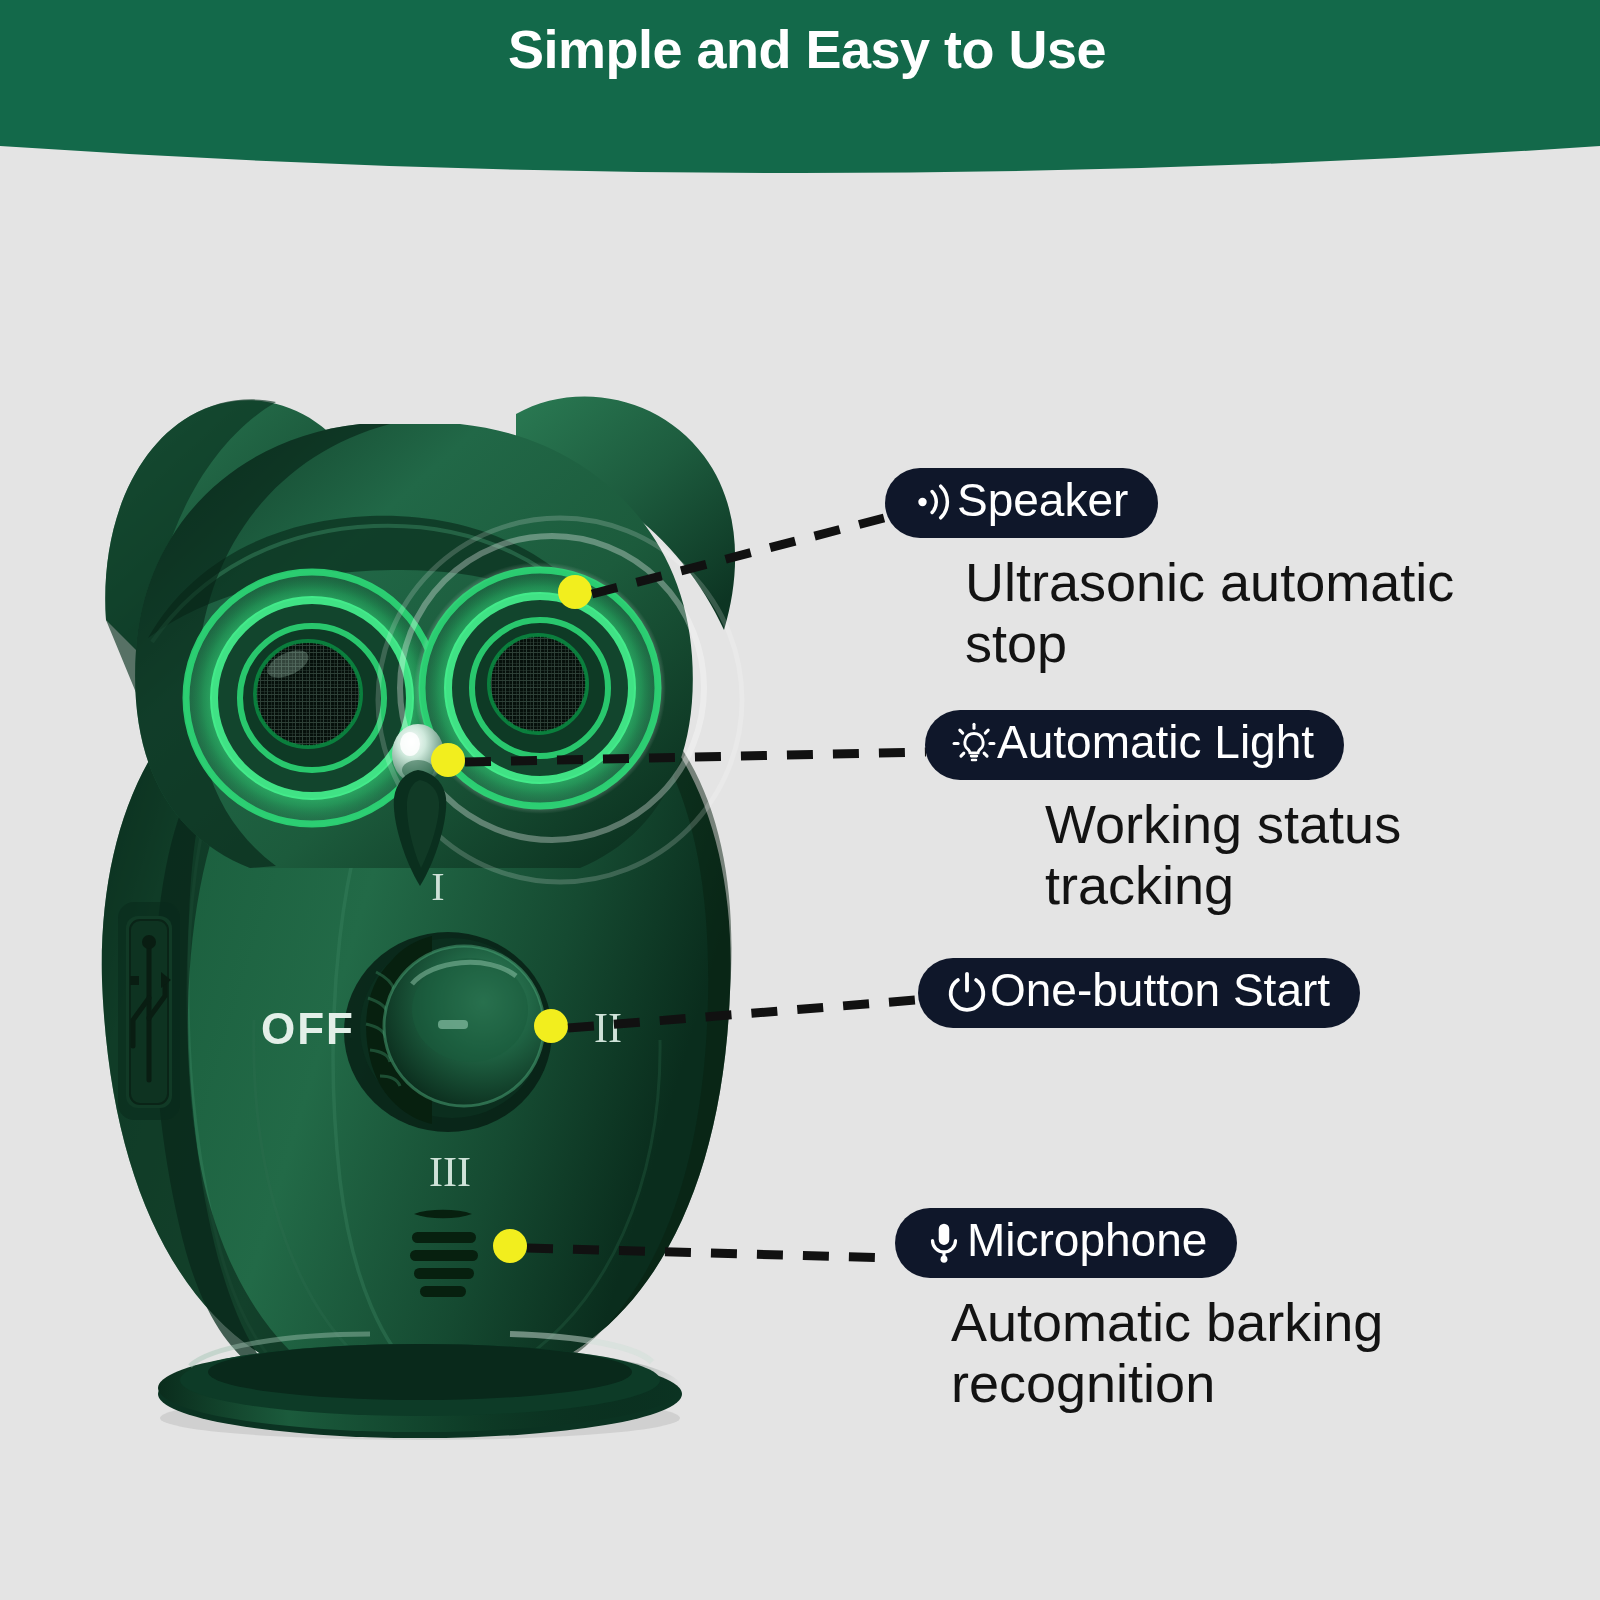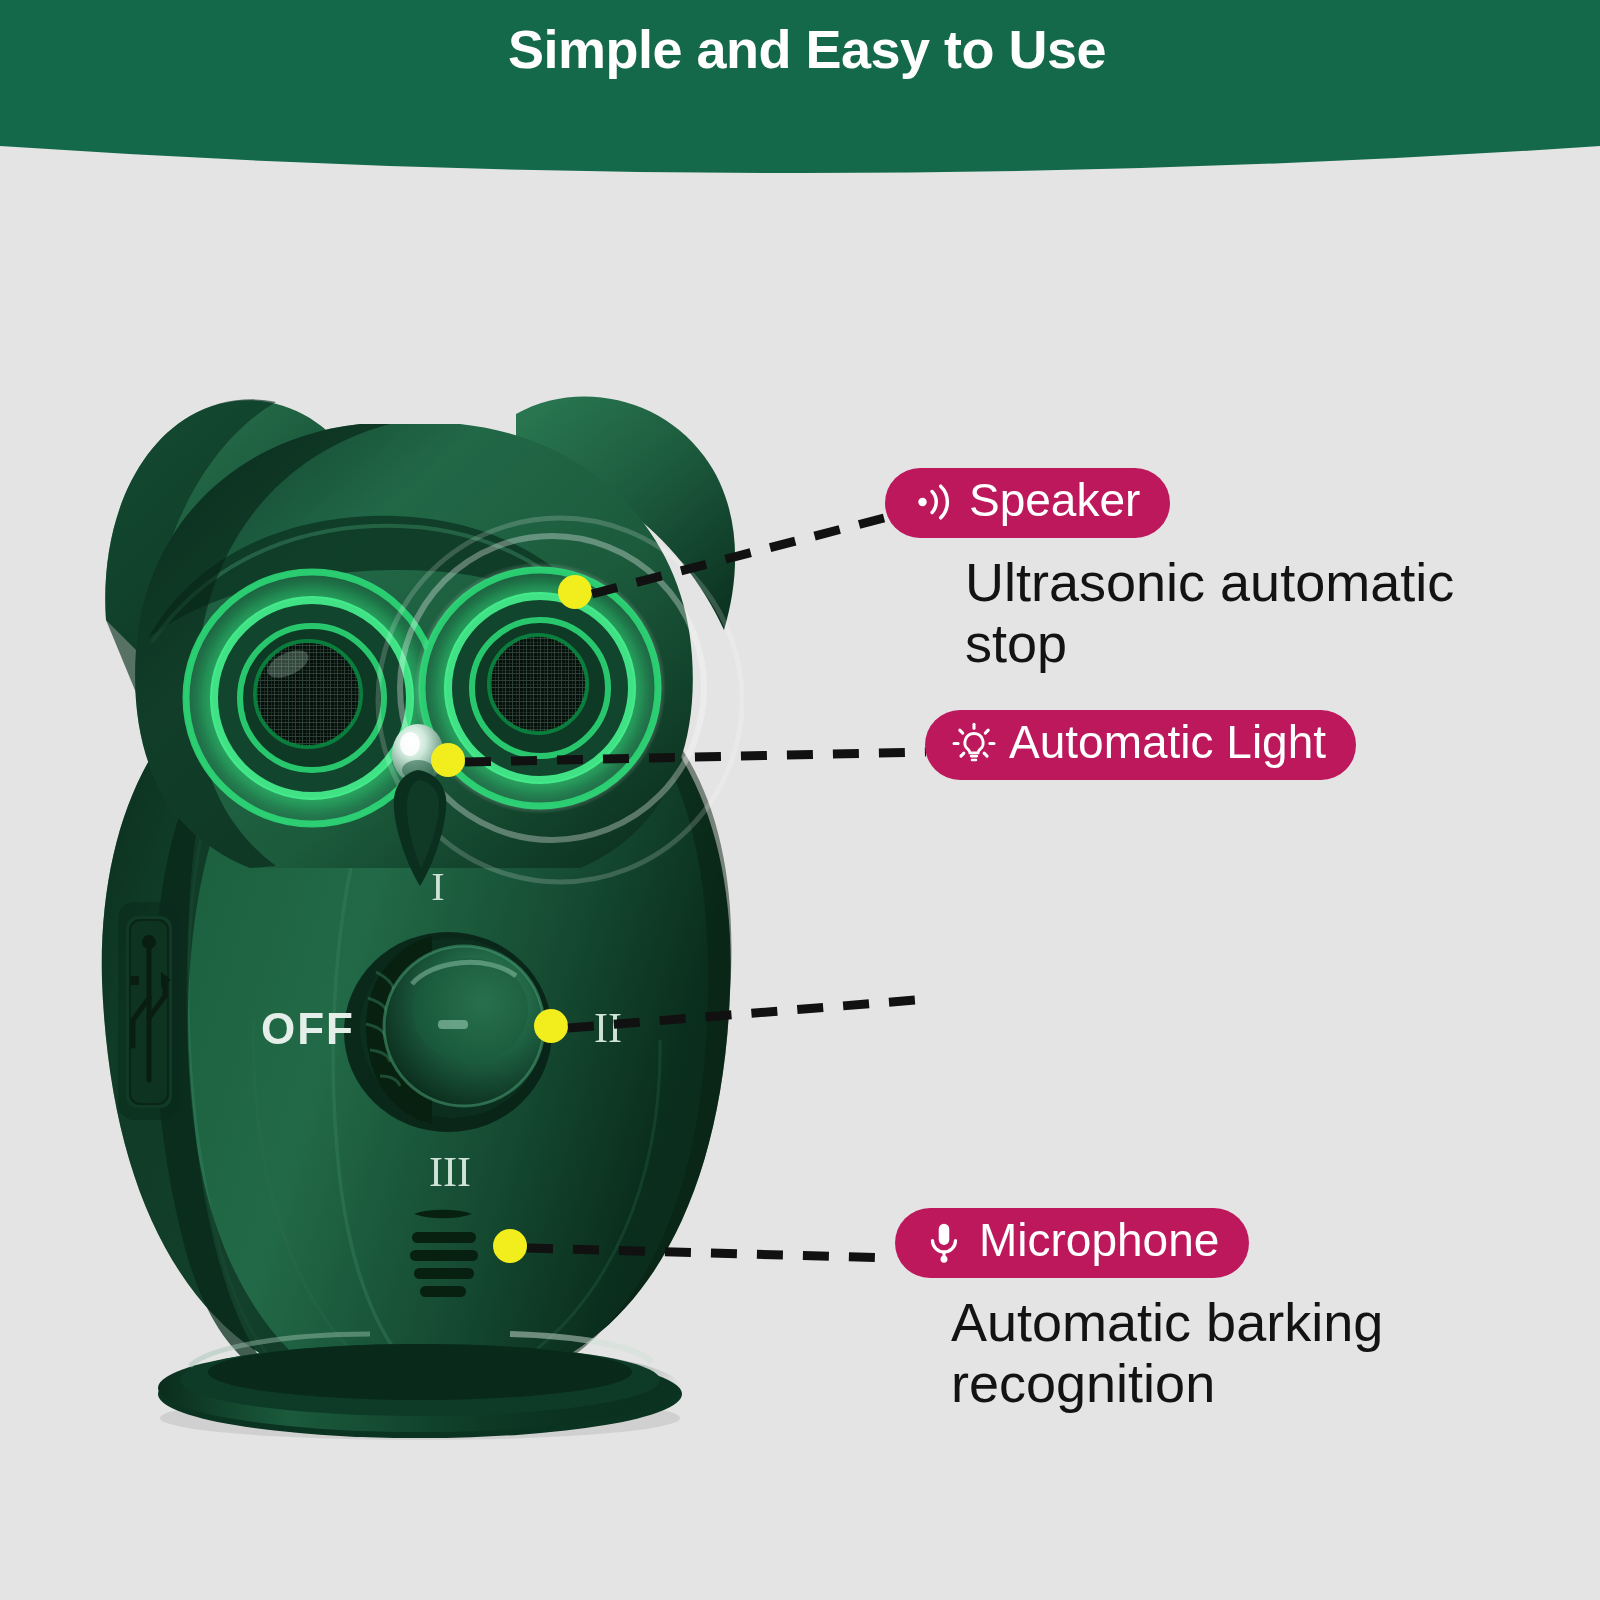--- a/index.html
+++ b/index.html
@@ -32,22 +32,22 @@
     width:740px; height:1130px;
   }
   #device svg { display:block; }
 
   
   #connectors { position:absolute; left:0; top:0; width:1600px; height:1600px; z-index:4; pointer-events:none; }
 
   
   .callout { position:absolute; z-index:5; }
   .pill {
-    display:inline-flex; align-items:flex-end; gap:12px;
-    background:#be185d; color:#ffffff;
+    display:inline-flex; align-items:flex-end; 
+    background:#0f172a; color:#ffffff;
     border-radius:999px;
     padding:11px 30px 13px 26px;
     font-size:46px; font-weight:400;
     line-height:1.0; white-space:nowrap;
   }
   .pill .pill-ico { display:inline-flex; width:46px; height:46px; flex:0 0 46px; }
   .pill .pill-ico svg { width:46px; height:46px; display:block; }
   .pill .pill-txt { display:inline-block; position:relative; top:-2px; }
   .desc {
     margin-top:14px;
@@ -336,23 +336,33 @@
           <path d="M38.8,9.6 L35.8,12.6"></path>
           <path d="M3.2,23.5 H7.4"></path>
           <path d="M40.6,23.5 H44.8"></path>
           <path d="M10.4,36.6 L13.4,33.6"></path>
           <path d="M37.6,36.6 L34.6,33.6"></path>
         </g>
       </svg>
     </span>
     <span class="pill-txt">Automatic Light</span>
   </div>
+  <div class="desc">Working status tracking</div>
 </div>
 
 <div class="callout" id="co-power">
+  <div class="pill">
+    <span class="pill-ico">
+      <svg viewBox="0 0 48 48">
+        <path d="M14.5,11.5 a17,17 0 1 0 19,0" fill="none" stroke="#fff" stroke-width="4" stroke-linecap="round"></path>
+        <path d="M24,5 V22.5" fill="none" stroke="#fff" stroke-width="4" stroke-linecap="round"></path>
+      </svg>
+    </span>
+    <span class="pill-txt">One-button Start</span>
+  </div>
 </div>
 
 <div class="callout" id="co-mic">
   <div class="pill">
     <span class="pill-ico">
       <svg viewBox="0 0 48 48">
         <rect x="18.5" y="5" width="11" height="22" rx="5.5" fill="#fff"></rect>
         <path d="M12,22.5 a12,12 0 0 0 24,0" fill="none" stroke="#fff" stroke-width="3.4" stroke-linecap="round"></path>
         <rect x="22.4" y="33" width="3.2" height="7" fill="#fff"></rect>
         <circle cx="24" cy="42" r="3.6" fill="#fff"></circle>

